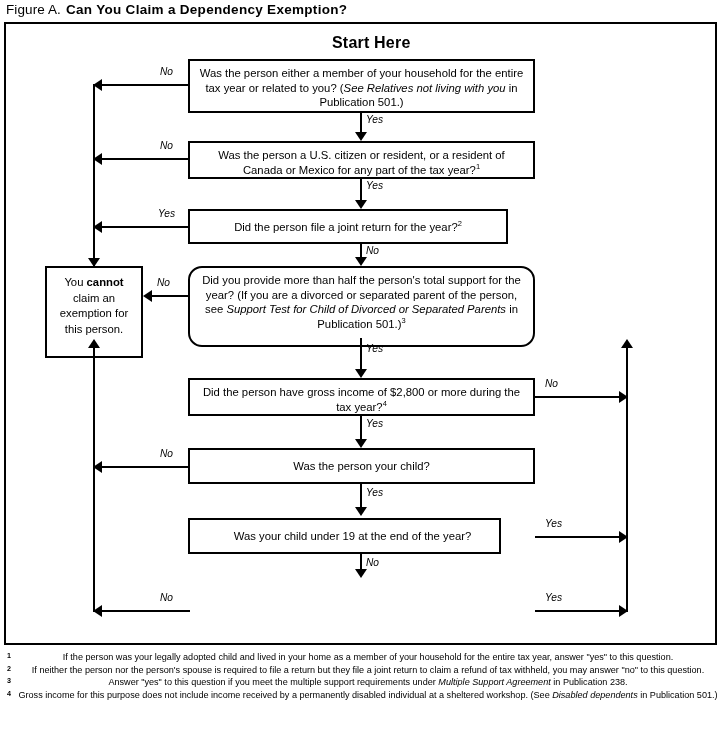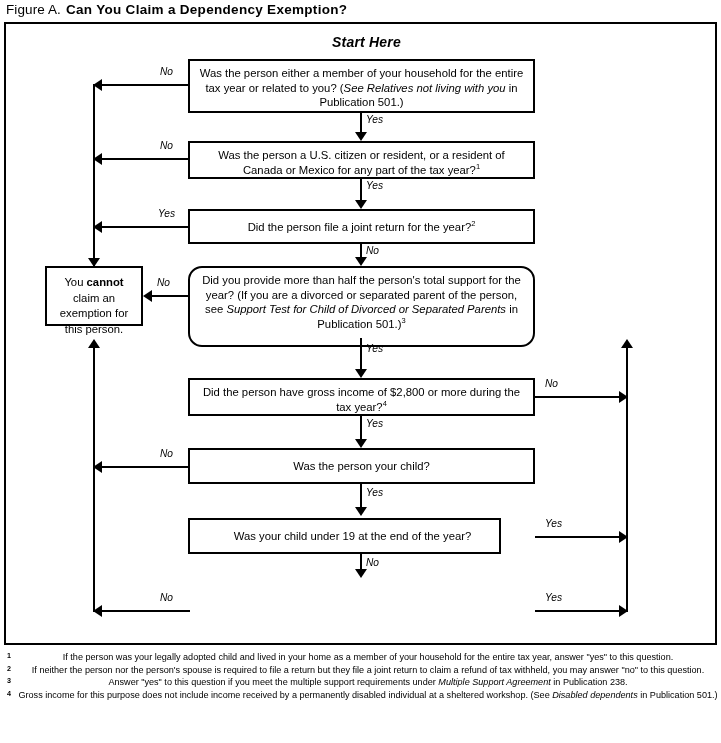--- a/index.html
+++ b/index.html
@@ -5,21 +5,21 @@
   html,body{margin:0;padding:0;background:#ffffff;}
   body{width:721px;height:743px;font-family:"Liberation Sans",sans-serif;color:#000;}
   #root{position:relative;width:721px;height:743px;overflow:hidden;text-align:center;}
 
   .fig-title{position:absolute;left:6px;top:2px;font-size:13.5px;letter-spacing:0.1px;white-space:nowrap;}
   .fig-title .lbl{font-weight:normal;}
   .fig-title .txt{font-weight:bold;margin-left:5px;letter-spacing:0.3px;}
 
   .frame{position:absolute;left:4px;top:22px;width:713px;height:623px;border:2px solid #000;box-sizing:border-box;}
 
-  .start-here{position:absolute;left:332px;top:34px;font-size:14px;font-weight:bold;font-style:italic;letter-spacing:0.2px;}
+  .start-here{position:absolute;left:332px;top:34px;font-size:16px;font-weight:bold;letter-spacing:0.2px;}
 
   .box{position:absolute;border:2px solid #000;box-sizing:border-box;background:#fff;}
   .box .inner{padding:5px 7px 4px 7px;font-size:11.3px;line-height:14.6px;}
   .box .inner i{font-style:italic;}
   .box .inner b{font-weight:bold;}
   sup{font-size:7.5px;vertical-align:super;line-height:0;}
 
   .term .inner{padding:7px 8px;font-size:11.3px;line-height:15.5px;}
 
   
@@ -54,42 +54,42 @@
   <div class="start-here">Start Here</div>
 
   <div class="box" style="left:188px;top:59px;width:347px;height:54px;">
     <div class="inner"><span>Was the person either a member of your household for the entire tax year or related to you? (</span><i>See Relatives not living with you</i><span> in Publication 501.)</span></div>
   </div>
 
   <div class="box" style="left:188px;top:141px;width:347px;height:38px;">
     <div class="inner"><span>Was the person a U.S. citizen or resident, or a resident of Canada or Mexico for any part of the tax year?</span><sup>1</sup></div>
   </div>
 
-  <div class="box" style="left:188px;top:209px;width:347px;height:35px;">
+  <div class="box" style="left:188px;top:209px;width:320px;height:35px;">
     <div class="inner" style="padding-top:9px;"><span>Did the person file a joint return for the year?</span><sup>2</sup></div>
   </div>
 
   <div class="box" style="left:188px;top:266px;width:347px;height:81px;border-radius:14px;">
     <div class="inner"><span>Did you provide more than half the person's total support for the year? (If you are a divorced or separated parent of the person, see </span><i>Support Test for Child of Divorced or Separated Parents</i><span> in Publication 501.)</span><sup>3</sup></div>
   </div>
 
   <div class="box" style="left:188px;top:378px;width:347px;height:38px;">
     <div class="inner"><span>Did the person have gross income of $2,800 or more during the tax year?</span><sup>4</sup></div>
   </div>
 
   <div class="box" style="left:188px;top:448px;width:347px;height:36px;">
     <div class="inner" style="padding-top:9px;"><span>Was the person your child?</span></div>
   </div>
 
   <div class="box" style="left:188px;top:518px;width:313px;height:36px;padding-left:16px;">
     <div class="inner" style="padding-top:9px;"><span>Was your child under 19 at the end of the year?</span></div>
   </div>
 
 
-  <div class="box term" style="left:45px;top:266px;width:98px;height:60px;">
+  <div class="box term" style="left:45px;top:266px;width:98px;height:92px;">
     <div class="inner"><span>You </span><b>cannot</b><span> claim an exemption for this person.</span></div>
   </div>
 
 
   <div class="ln vl" style="left:93px;top:84px;height:182px;"></div>
   <div class="ln vl" style="left:93px;top:346px;height:266px;"></div>
   <div class="arw arw-d" style="left:88px;top:258px;"></div>
   <div class="arw arw-u" style="left:88px;top:339px;"></div>
 
   <div class="ln hl" style="left:100px;top:84px;width:90px;"></div>

